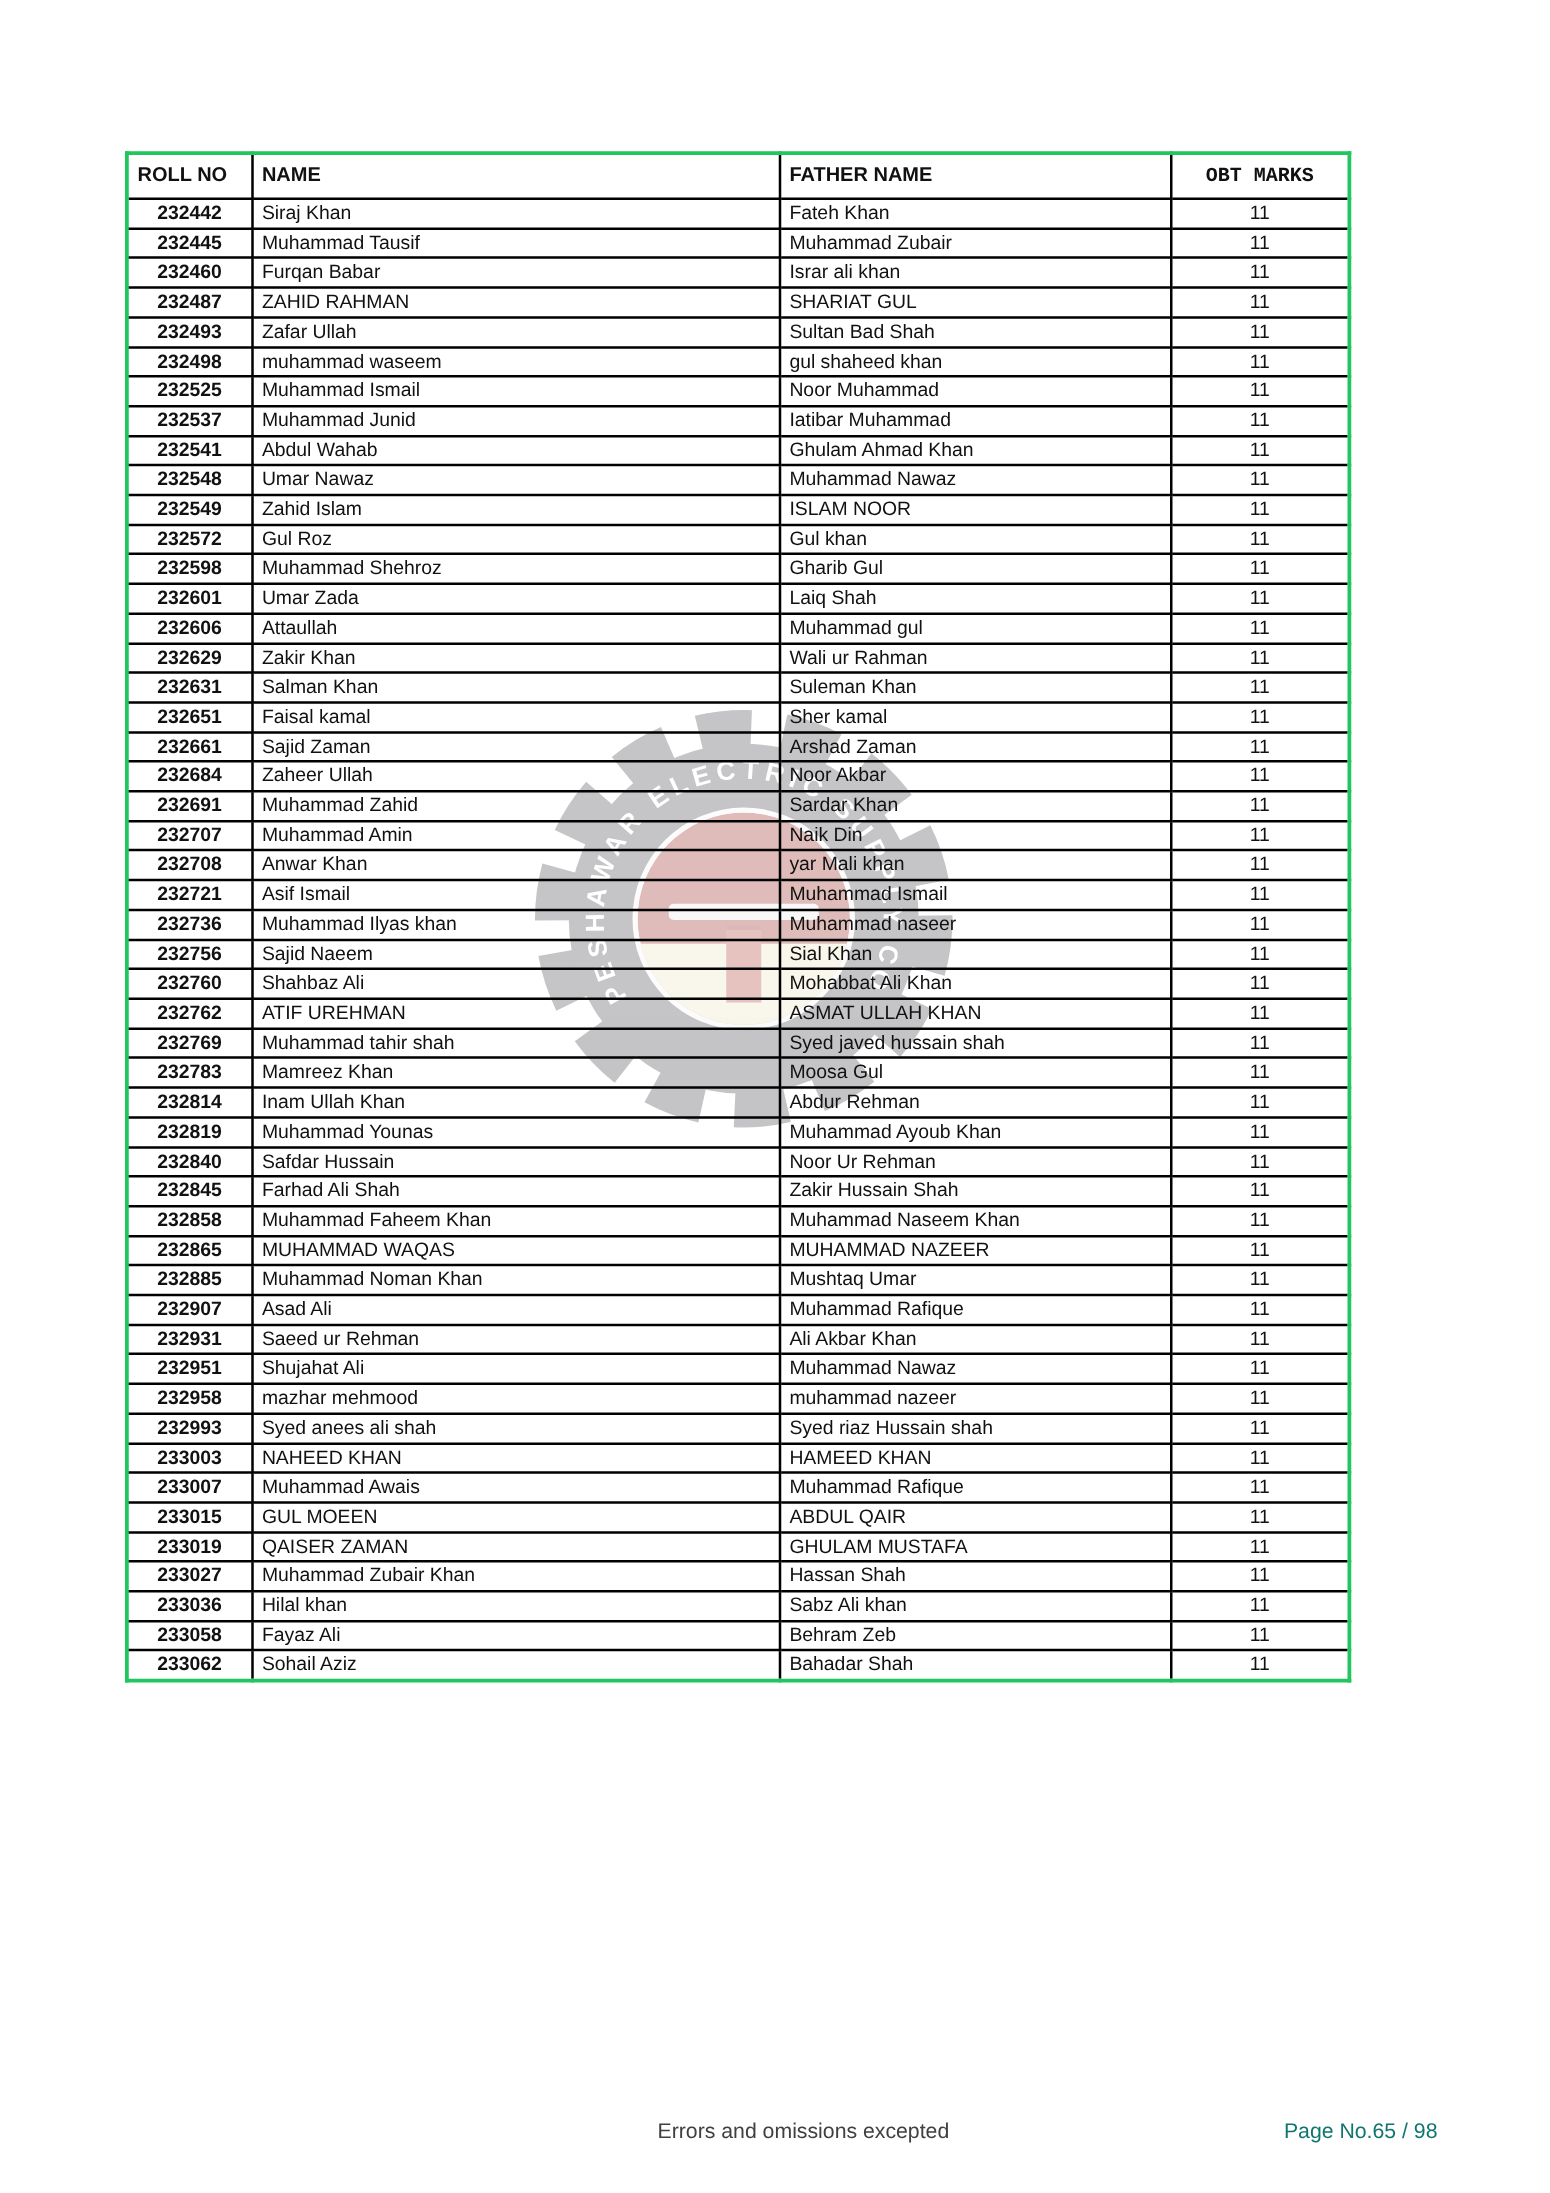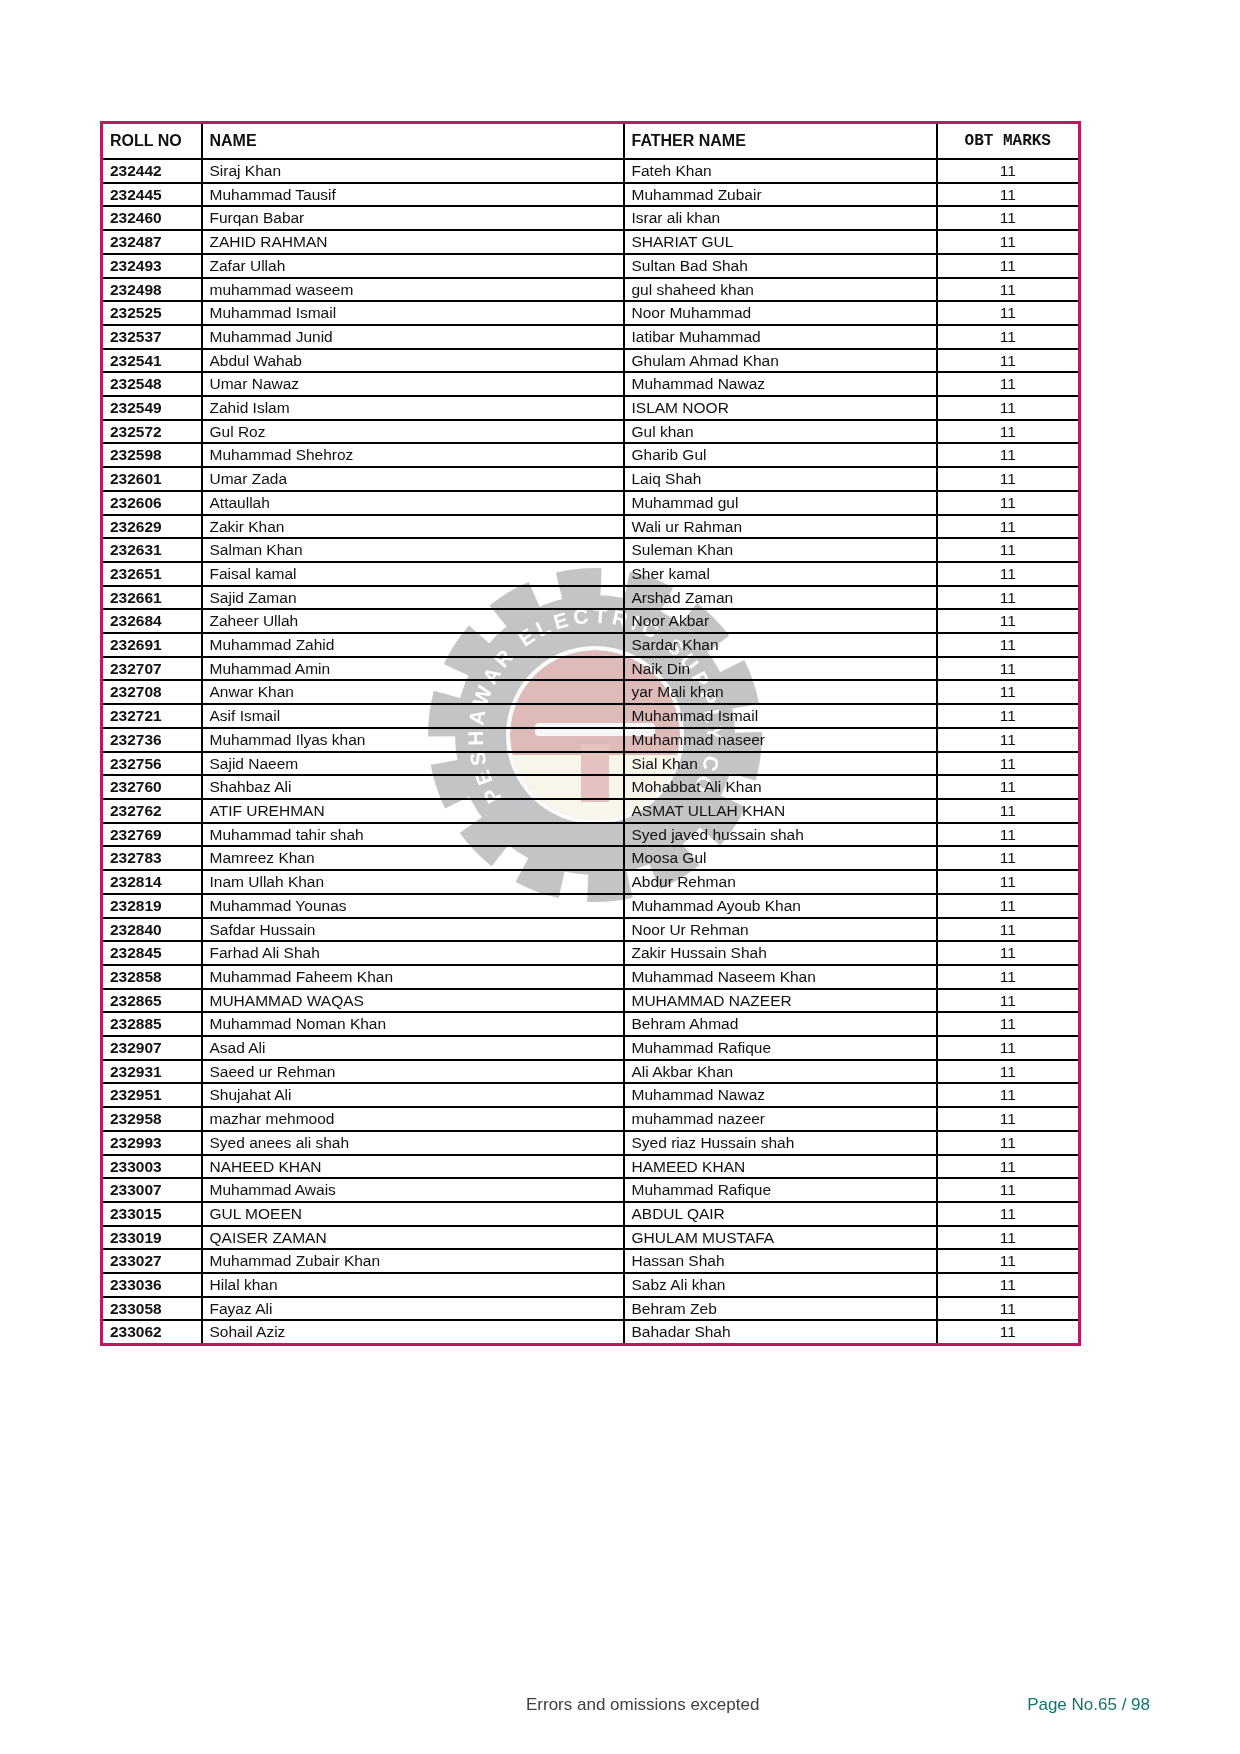--- a/index.html
+++ b/index.html
@@ -25,35 +25,35 @@
   }
   table.results col.roll{width:100px;}
   table.results col.name{width:422px;}
   table.results col.father{width:313px;}
   table.results col.marks{width:143px;}
   table.results th, table.results td{
     border:2.5px solid #000;
     background:transparent;
     overflow:hidden;white-space:nowrap;
   }
-  table.results{border:3px solid #be185d;}
+  table.results{border:3px solid #22c55e;}
   table.results th{
     height:34px;
     font-size:16px;font-weight:bold;
     text-align:left;padding:0 7px;
     vertical-align:middle;
   }
   table.results th.marks{text-align:center;font-family:Liberation Mono, monospace;}
   table.results td{
     height:21.7px;line-height:21.7px;
     font-size:15.5px;
     padding:0 7px;
     vertical-align:middle;
   }
-  table.results td.roll{font-weight:bold;text-align:left;padding-right:23px;}
+  table.results td.roll{font-weight:bold;text-align:right;padding-right:23px;}
   table.results td.name, table.results td.father{text-align:left;}
   table.results td.marks{text-align:center;margin-left:24px;}
   
   .footer-disclaimer{
     position:absolute;left:526px;top:1695px;
     font-size:17px;color:#404040;
   }
   .footer-page{
     position:absolute;right:90px;top:1695px;
     font-size:17px;color:#0f766e;
@@ -323,21 +323,21 @@
         </tr>
         <tr>
           <td class="roll">232865</td>
           <td class="name">MUHAMMAD WAQAS</td>
           <td class="father">MUHAMMAD NAZEER</td>
           <td class="marks">11</td>
         </tr>
         <tr>
           <td class="roll">232885</td>
           <td class="name">Muhammad Noman Khan</td>
-          <td class="father">Behram Ahmad</td>
+          <td class="father">Mushtaq Umar</td>
           <td class="marks">11</td>
         </tr>
         <tr>
           <td class="roll">232907</td>
           <td class="name">Asad Ali</td>
           <td class="father">Muhammad Rafique</td>
           <td class="marks">11</td>
         </tr>
         <tr>
           <td class="roll">232931</td>

